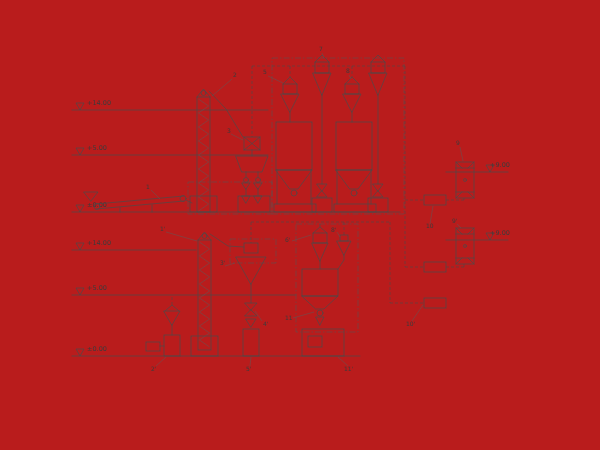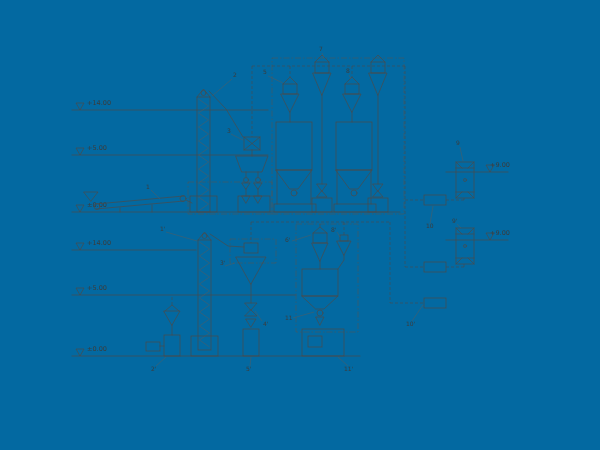--- a/index.html
+++ b/index.html
@@ -1,16 +1,16 @@
 <!DOCTYPE html>
 <html><head>
 <meta charset="utf-8">
 <style>
   html,body{margin:0;padding:0;background:#ffffff;}
-  #canvas{width:600px;height:450px;background:#0369a1;position:relative;overflow:hidden;}
+  #canvas{width:600px;height:450px;background:#b91c1c;position:relative;overflow:hidden;}
   svg{display:block;}
   .ln{stroke:#4a4a4a;stroke-width:0.7;fill:none;stroke-linecap:round;}
   .thin{stroke:#5a5a5a;stroke-width:0.5;fill:none;}
   .dash{stroke:#4a4a4a;stroke-width:0.6;fill:none;stroke-dasharray:3 2;}
   .dd{stroke:#555;stroke-width:0.55;fill:none;stroke-dasharray:6 2 1.5 2;}
   .tri{fill:none;stroke:#4a4a4a;stroke-width:0.7;}
   text{font-family:"DejaVu Sans",sans-serif;font-size:6px;fill:#3c3c3c;}
   text.elev{font-size:6.5px;}
 </style>
 </head>

